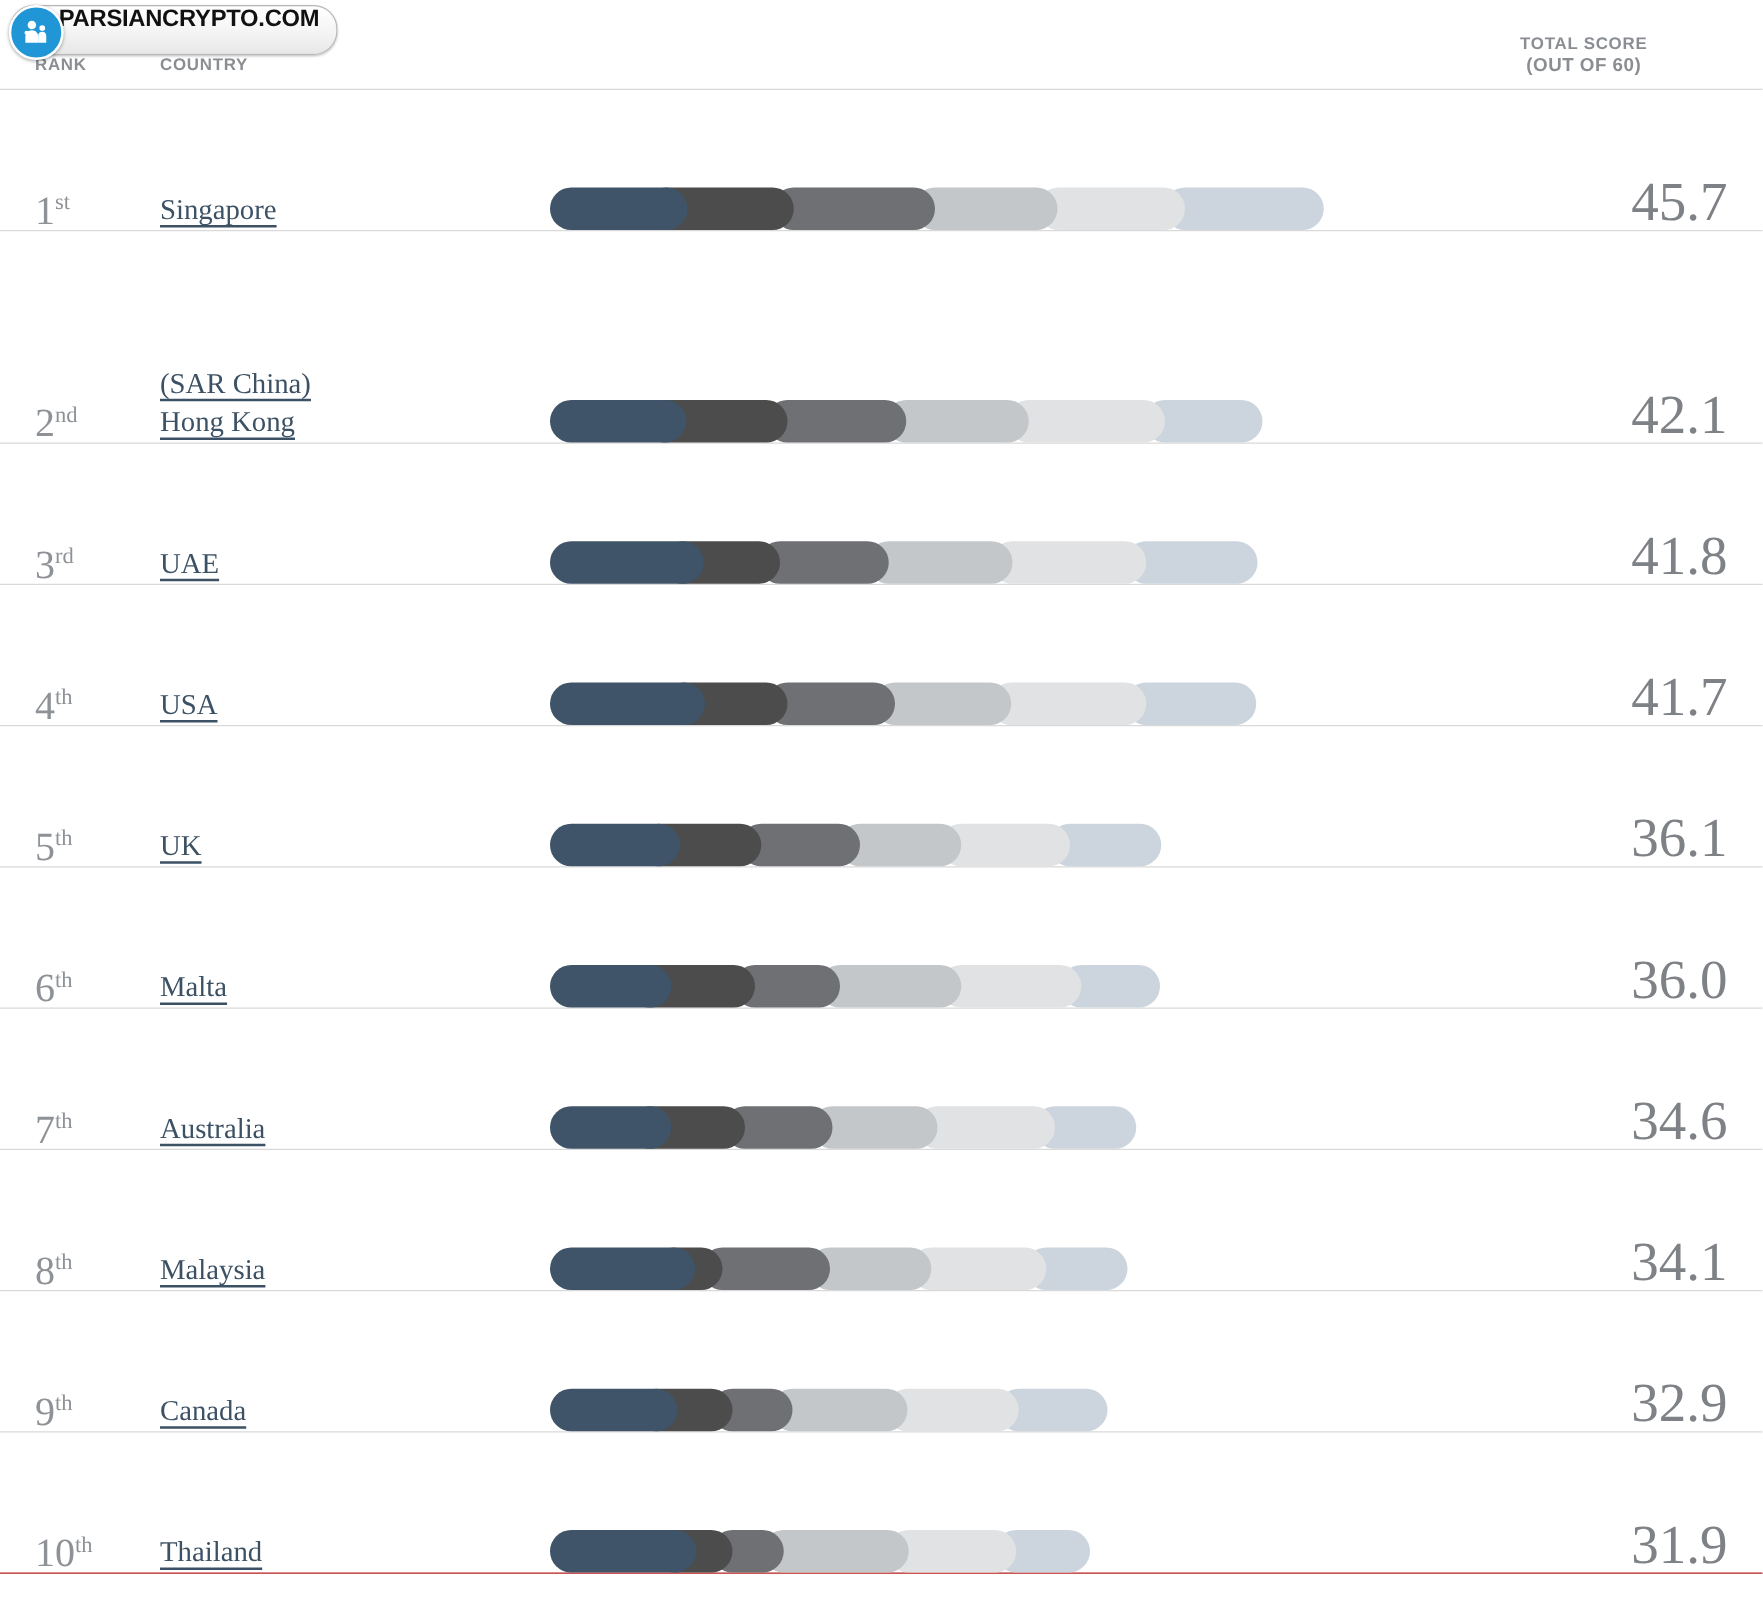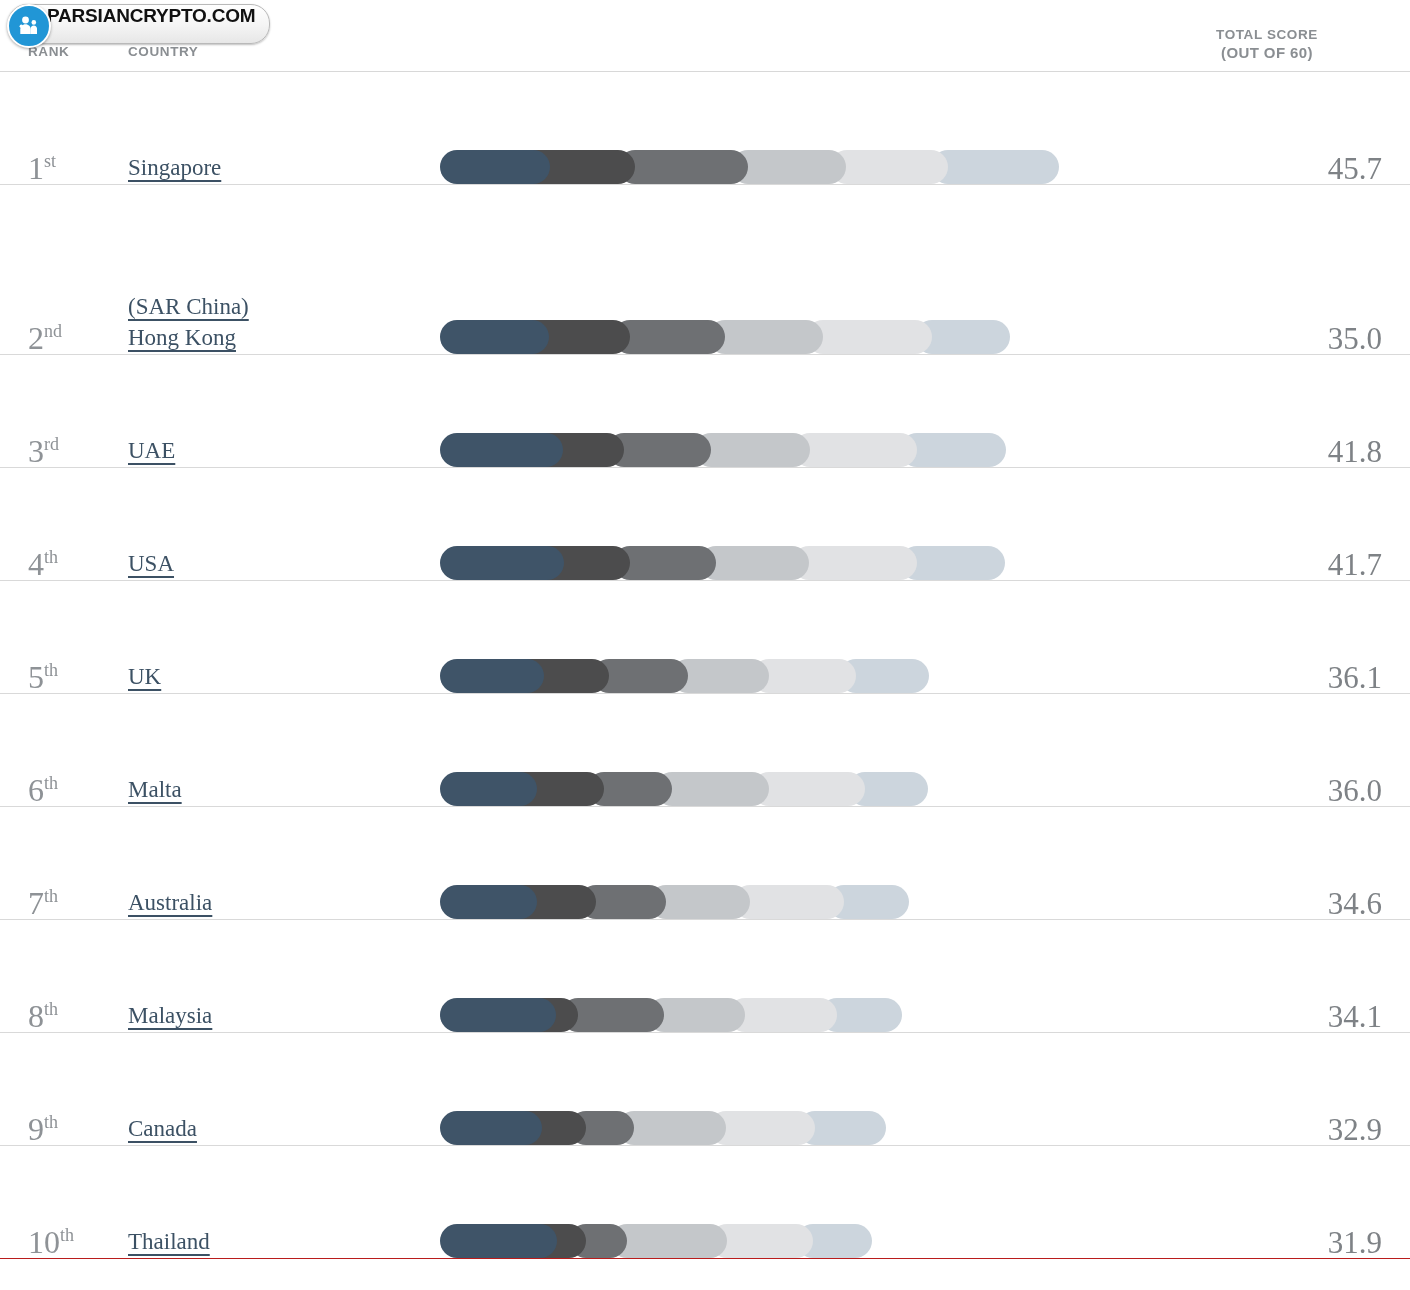--- a/index.html
+++ b/index.html
@@ -151,21 +151,21 @@
     top: 0;
     height: 34px;
     border-radius: 17px;
   }
 
   .cell-score {
     width: 230px;
     flex: 0 0 230px;
     text-align: right;
     font-family: "Liberation Serif", serif;
-    font-size: 31px;
+    font-size: 44px;
     color: #7e8286;
     line-height: 1;
   }
 </style>
 </head>
 <body>
 
 <div id="watermark">
   <span class="wm-logo">
     <svg width="26" height="26" viewBox="0 0 26 26" aria-hidden="true">
@@ -218,21 +218,21 @@
         <div class="cell-bar">
           <div class="bar">
             <span class="seg" style="left: 474.865px; width: 95.59px; background: rgb(204, 213, 221); z-index: 1;"></span>
             <span class="seg" style="left: 366.465px; width: 125.4px; background: rgb(225, 226, 228); z-index: 2;"></span>
             <span class="seg" style="left: 267.55px; width: 115.915px; background: rgb(196, 199, 202); z-index: 3;"></span>
             <span class="seg" style="left: 172.7px; width: 111.85px; background: rgb(110, 112, 115); z-index: 4;"></span>
             <span class="seg" style="left: 75.14px; width: 114.56px; background: rgb(76, 76, 77); z-index: 5;"></span>
             <span class="seg" style="left: 0px; width: 109.14px; background: rgb(63, 84, 104); z-index: 6;"></span>
           </div>
         </div>
-        <div class="cell-score">35.0</div>
+        <div class="cell-score">42.1</div>
       </div>
       <div class="row">
         <div class="cell-rank"><span>3</span><sup>rd</sup></div>
         <div class="cell-country">
           <div><span class="cname">UAE</span></div>
         </div>
         <div class="cell-bar">
           <div class="bar">
             <span class="seg" style="left: 459.96px; width: 106.43px; background: rgb(204, 213, 221); z-index: 1;"></span>
             <span class="seg" style="left: 352.915px; width: 124.045px; background: rgb(225, 226, 228); z-index: 2;"></span>

